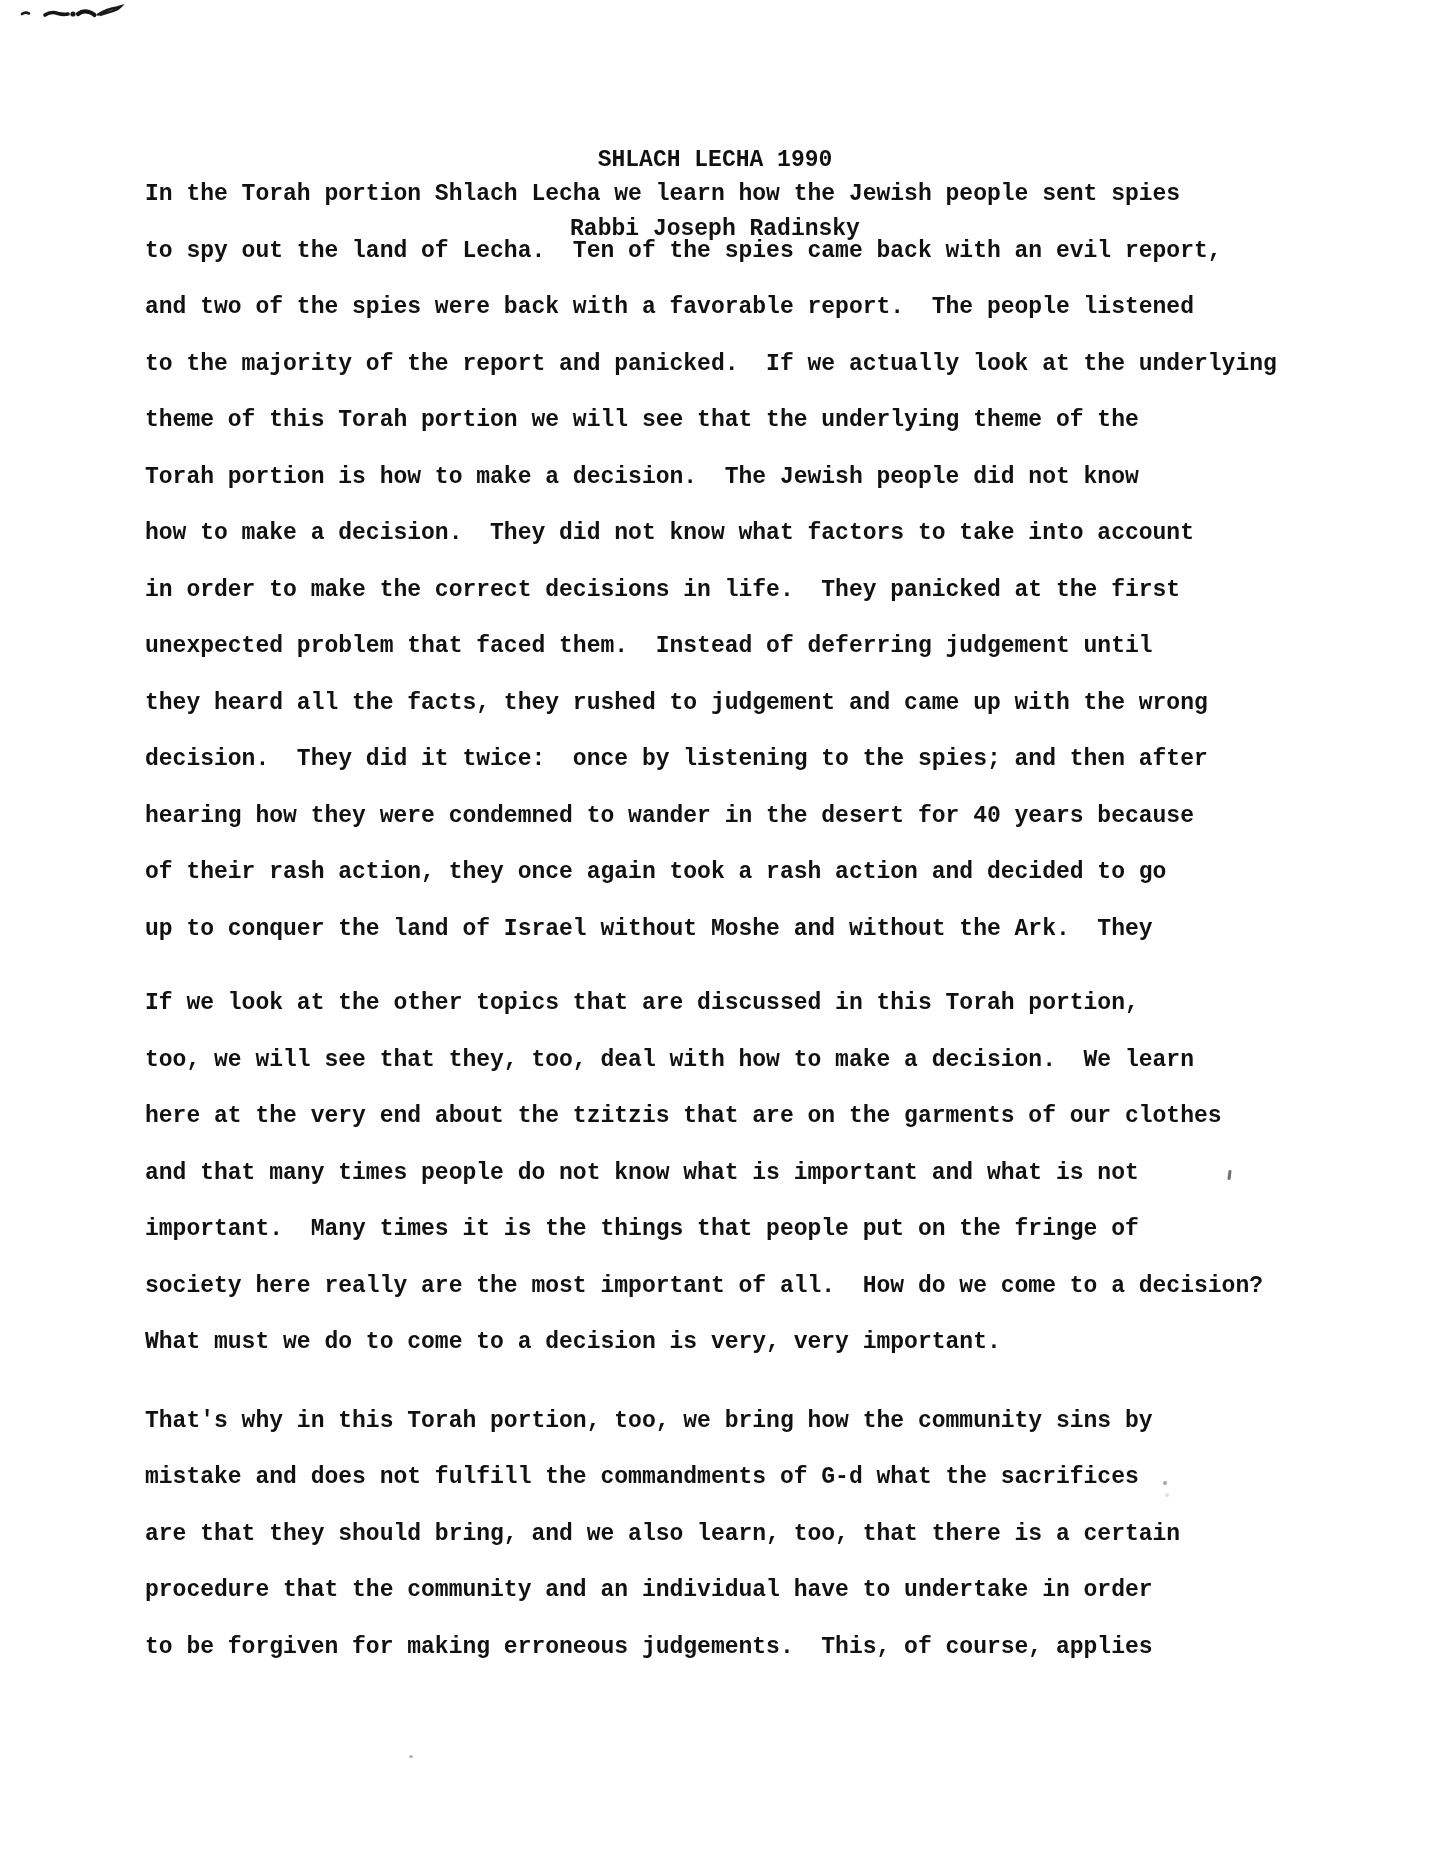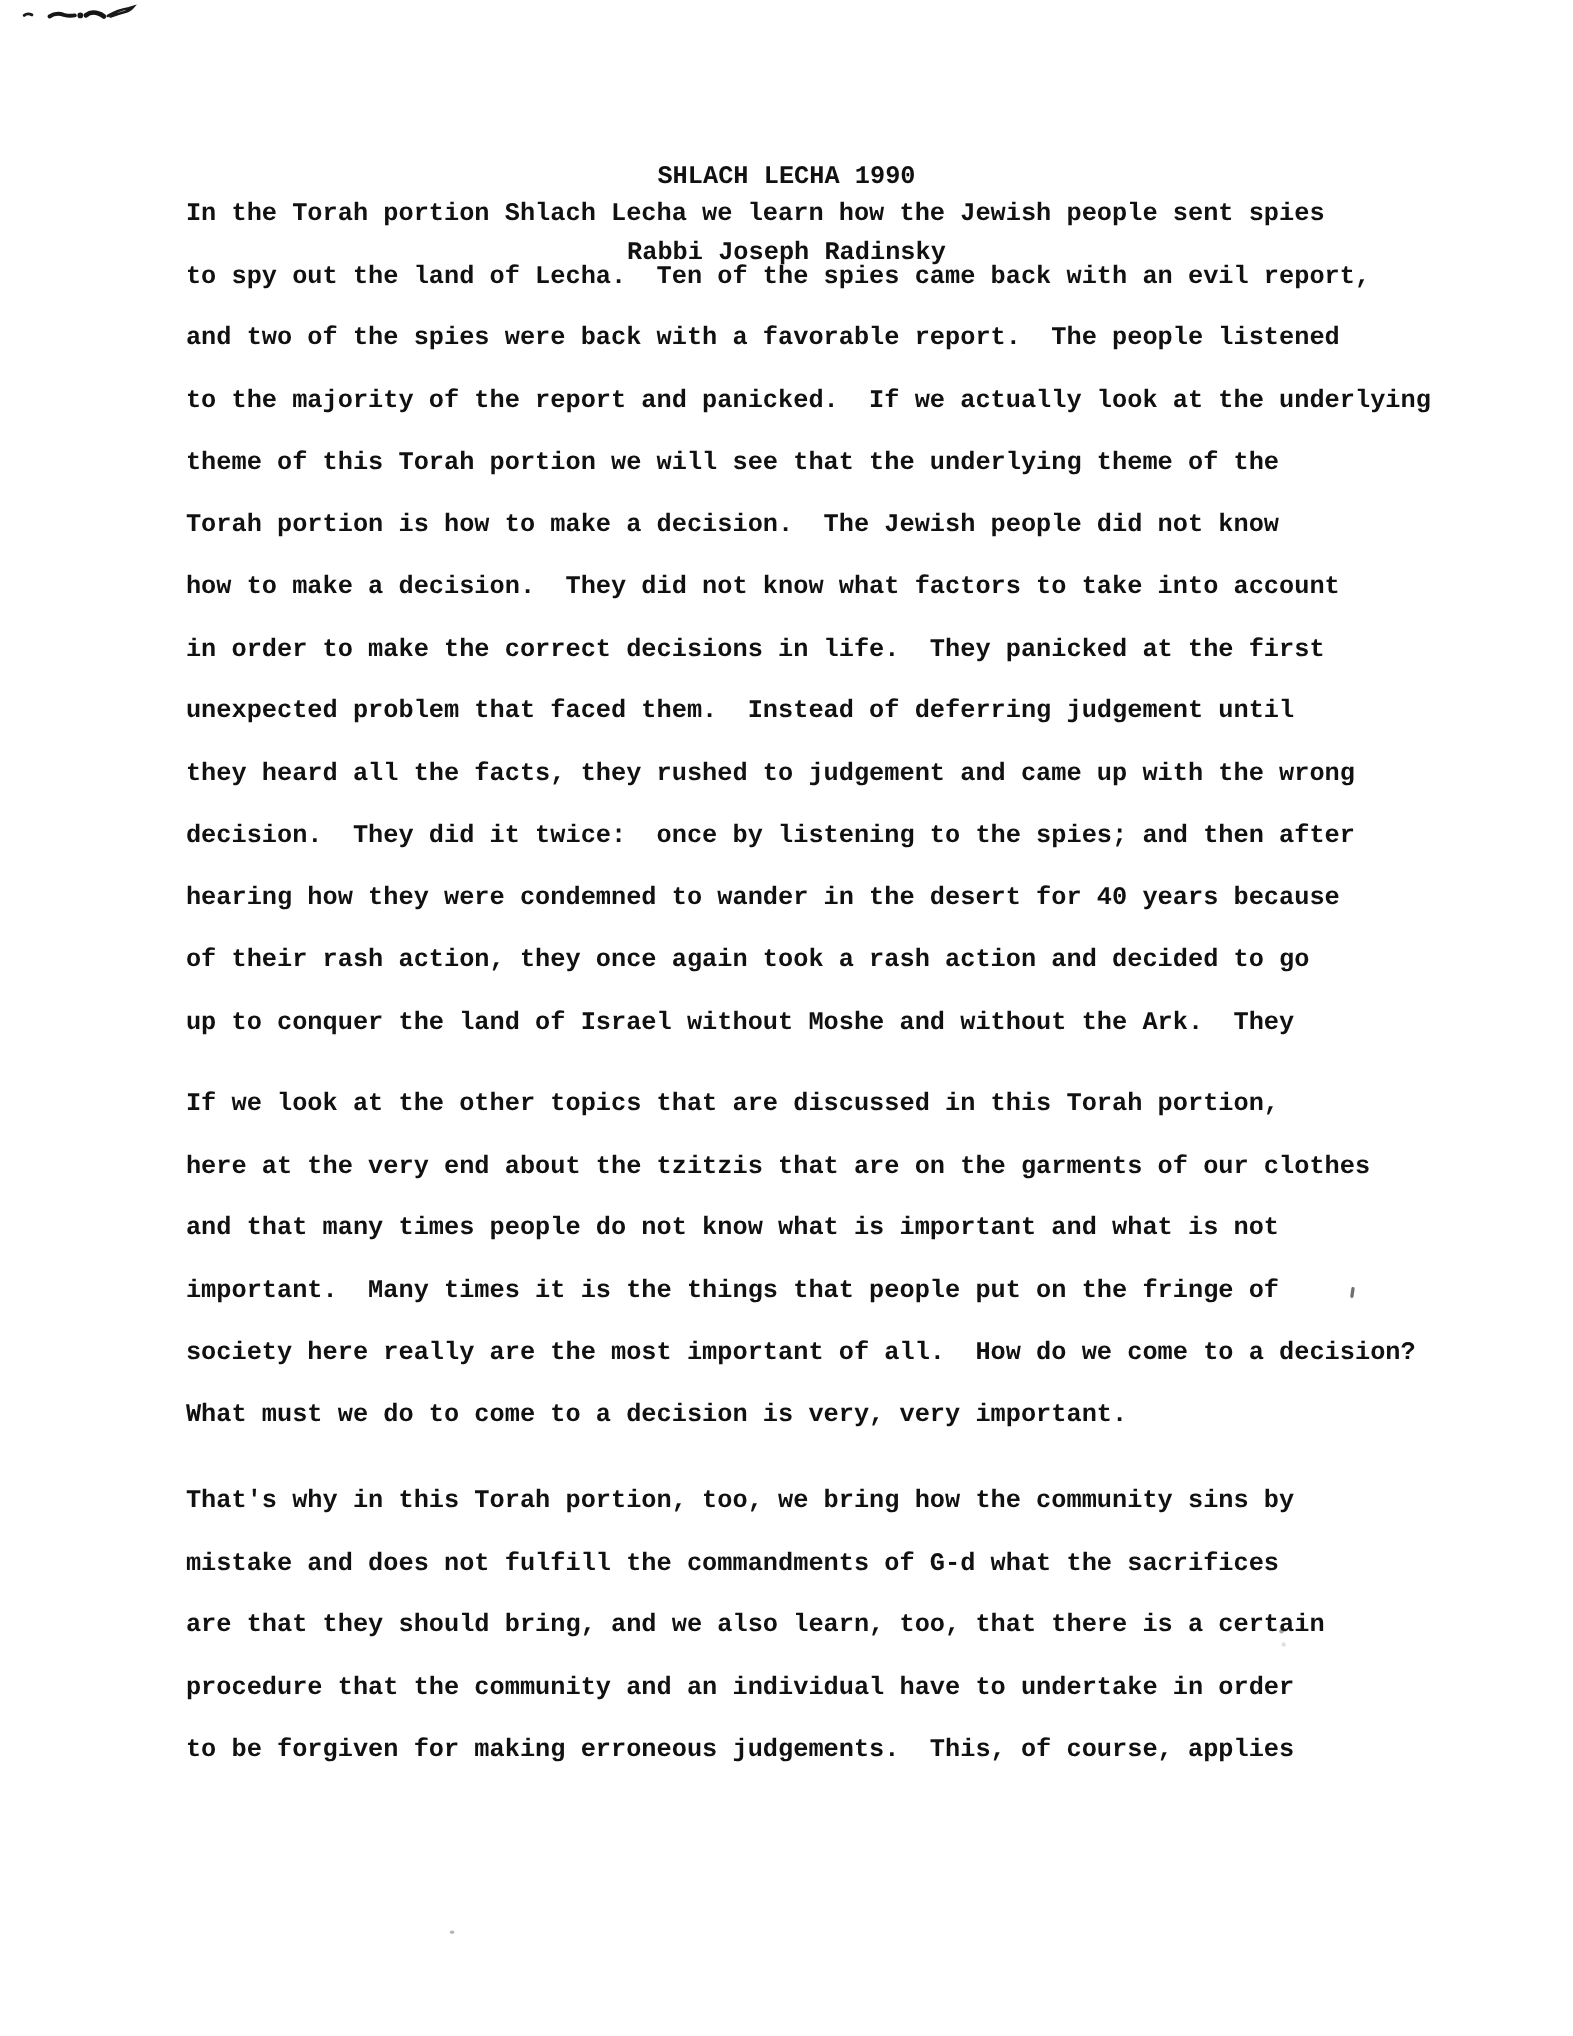--- a/index.html
+++ b/index.html
@@ -24,21 +24,21 @@
     text-align: center;
     font-size: 23px;
     font-weight: 700;
     line-height: 23px;
     letter-spacing: 0;
     white-space: pre;
   }
   .body-text {
     position: absolute;
     top: 166px;
-    left: 169px;
+    left: 145px;
     font-size: 23px;
     font-weight: 700;
     line-height: 56.5px;
   }
   .line {
     white-space: pre;
   }
   .para-2 { margin-top: 18px; }
   .para-3 { margin-top: 22px; }
 
@@ -109,20 +109,21 @@
       <div class="line">unexpected problem that faced them.  Instead of deferring judgement until</div>
       <div class="line">they heard all the facts, they rushed to judgement and came up with the wrong</div>
       <div class="line">decision.  They did it twice:  once by listening to the spies; and then after</div>
       <div class="line">hearing how they were condemned to wander in the desert for 40 years because</div>
       <div class="line">of their rash action, they once again took a rash action and decided to go</div>
       <div class="line">up to conquer the land of Israel without Moshe and without the Ark.  They</div>
     </div>
 
     <div class="para para-2">
       <div class="line">If we look at the other topics that are discussed in this Torah portion,</div>
+      <div class="line">too, we will see that they, too, deal with how to make a decision.  We learn</div>
       <div class="line">here at the very end about the tzitzis that are on the garments of our clothes</div>
       <div class="line">and that many times people do not know what is important and what is not</div>
       <div class="line">important.  Many times it is the things that people put on the fringe of</div>
       <div class="line">society here really are the most important of all.  How do we come to a decision?</div>
       <div class="line">What must we do to come to a decision is very, very important.</div>
     </div>
 
     <div class="para para-3">
       <div class="line">That's why in this Torah portion, too, we bring how the community sins by</div>
       <div class="line">mistake and does not fulfill the commandments of G-d what the sacrifices</div>

